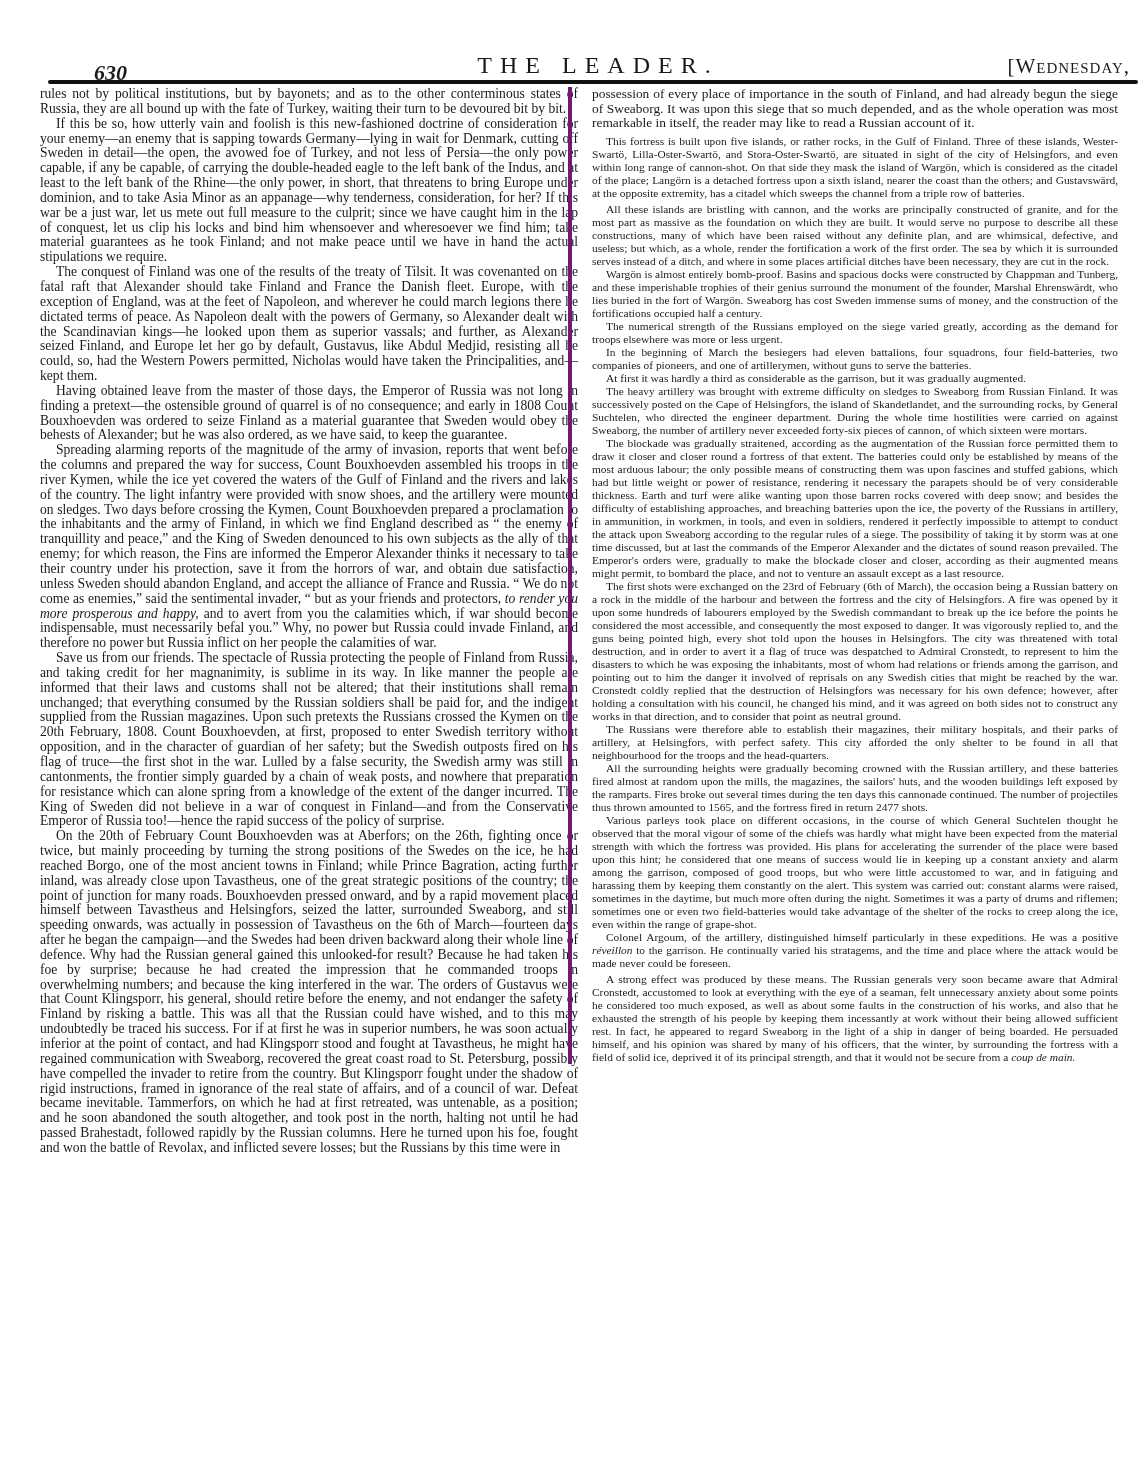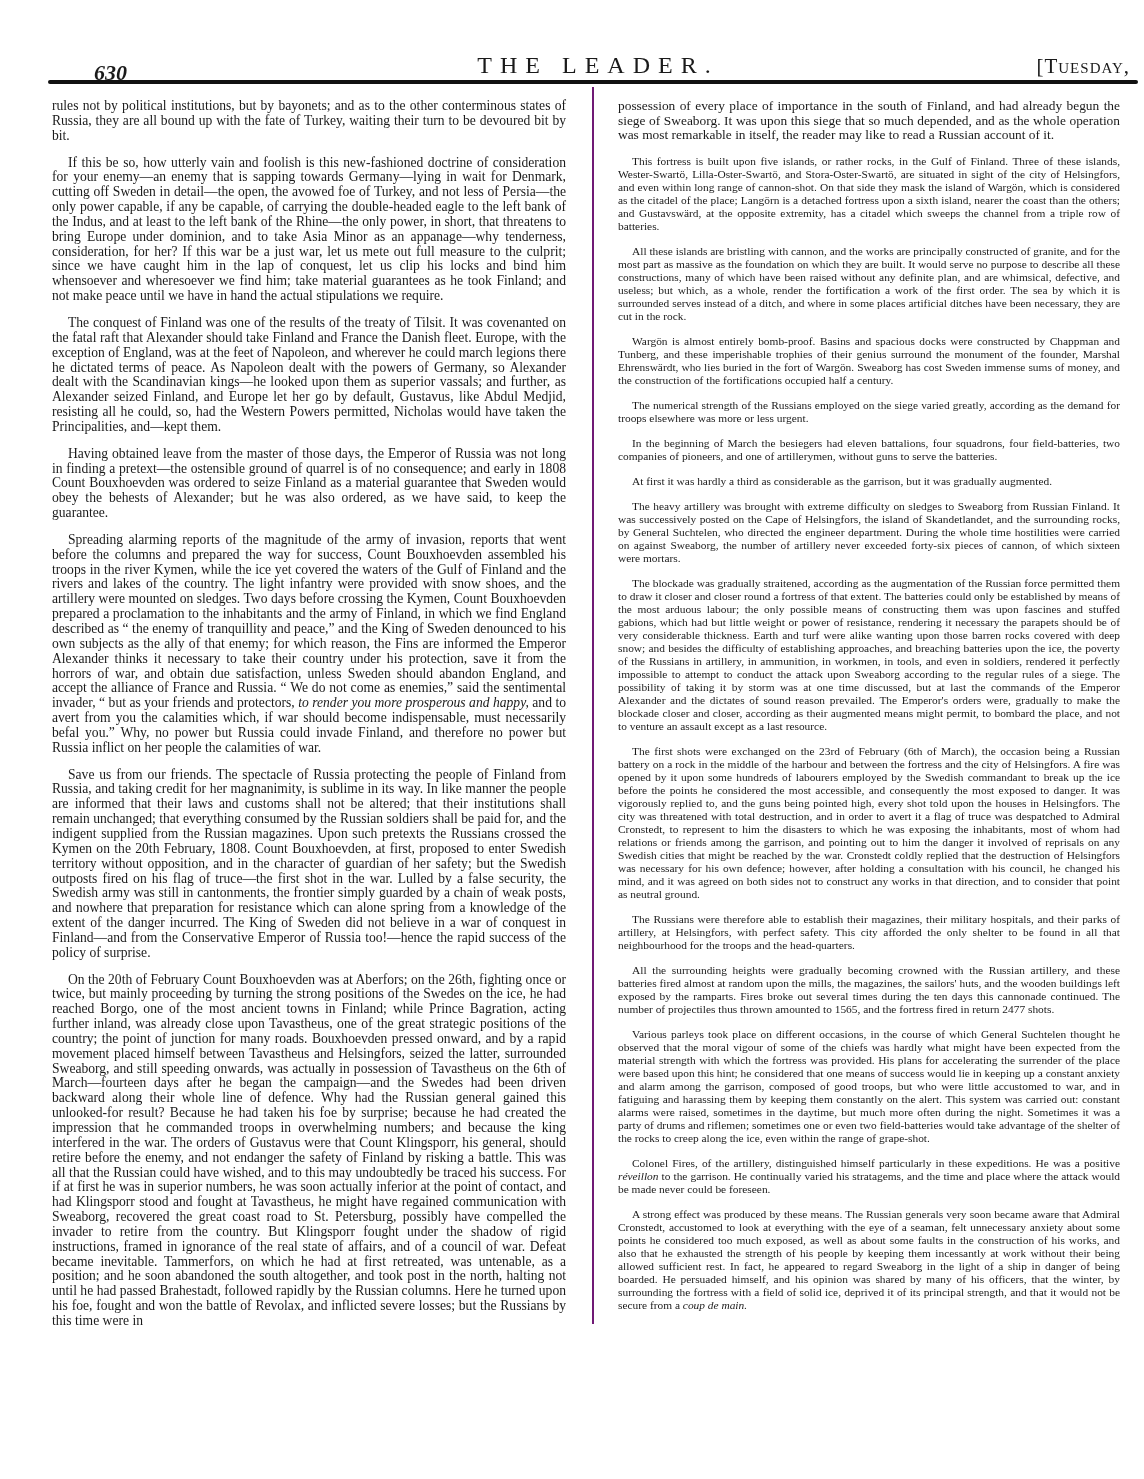--- a/index.html
+++ b/index.html
@@ -32,38 +32,38 @@
   }
   .col {
     position: absolute; top: 87px;
     font-family: "Liberation Serif", serif;
     text-align: justify; hyphens: auto;
   }
   .col-left {
     left: 40px; width: 538px; font-size: 13.6px; line-height: 14.85px;
   }
   .col-right {
-    left: 592px; width: 526px; font-size: 11.4px; line-height: 13.0px;
-    border-left: 2px solid #701a75; padding-left: 12px;
+    left: 568px; width: 526px; font-size: 11.4px; line-height: 13.0px;
+    border-left: 4px solid #701a75; padding-left: 20px;
   }
-  .col p { margin: 12px; text-indent: 16px; }
+  .col p { margin: 0; text-indent: 16px; }
   .col p.cont { text-indent: 0; }
   .col-right p { text-indent: 14px; }
   .col-right p.cont { text-indent: 0; }
   .col-right p.lead { margin-bottom: 4px; font-size: 13.4px; line-height: 14.6px; }
   .col-right p.gap { margin-top: 3px; }
   em { font-style: italic; }
 </style>
 </head>
 <body>
 
 <div class="masthead">
   <span class="page-num">630</span>
   <span class="paper-title">THE LEADER.</span>
-  <span class="issue-day sc" style="font-variant: small-caps;">[Tuesday,</span>
+  <span class="issue-day sc" style="font-variant: small-caps;">[Wednesday,</span>
 </div>
 <div class="rule"></div>
 
 <div class="col col-left">
   <p class="cont">rules not by political institutions, but by bayonets; and as to the other conterminous states of Russia, they are all bound up with the fate of Turkey, waiting their turn to be devoured bit by bit.</p>
   <p>If this be so, how utterly vain and foolish is this new-fashioned doctrine of consideration for your enemy—an enemy that is sapping towards Germany—lying in wait for Denmark, cutting off Sweden in detail—the open, the avowed foe of Turkey, and not less of Persia—the only power capable, if any be capable, of carrying the double-headed eagle to the left bank of the Indus, and at least to the left bank of the Rhine—the only power, in short, that threatens to bring Europe under dominion, and to take Asia Minor as an appanage—why tenderness, consideration, for her? If this war be a just war, let us mete out full measure to the culprit; since we have caught him in the lap of conquest, let us clip his locks and bind him whensoever and wheresoever we find him; take material guarantees as he took Finland; and not make peace until we have in hand the actual stipulations we require.</p>
   <p>The conquest of Finland was one of the results of the treaty of Tilsit. It was covenanted on the fatal raft that Alexander should take Finland and France the Danish fleet. Europe, with the exception of England, was at the feet of Napoleon, and wherever he could march legions there he dictated terms of peace. As Napoleon dealt with the powers of Germany, so Alexander dealt with the Scandinavian kings—he looked upon them as superior vassals; and further, as Alexander seized Finland, and Europe let her go by default, Gustavus, like Abdul Medjid, resisting all he could, so, had the Western Powers permitted, Nicholas would have taken the Principalities, and—kept them.</p>
   <p>Having obtained leave from the master of those days, the Emperor of Russia was not long in finding a pretext—the ostensible ground of quarrel is of no consequence; and early in 1808 Count Bouxhoevden was ordered to seize Finland as a material guarantee that Sweden would obey the behests of Alexander; but he was also ordered, as we have said, to keep the guarantee.</p>
   <p><span>Spreading alarming reports of the magnitude of the army of invasion, reports that went before the columns and prepared the way for success, Count Bouxhoevden assembled his troops in the river Kymen, while the ice yet covered the waters of the Gulf of Finland and the rivers and lakes of the country. The light infantry were provided with snow shoes, and the artillery were mounted on sledges. Two days before crossing the Kymen, Count Bouxhoevden prepared a proclamation to the inhabitants and the army of Finland, in which we find England described as “ the enemy of tranquillity and peace,” and the King of Sweden denounced to his own subjects as the ally of that enemy; for which reason, the Fins are informed the Emperor Alexander thinks it necessary to take their country under his protection, save it from the horrors of war, and obtain due satisfaction, unless Sweden should abandon England, and accept the alliance of France and Russia. “ We do not come as enemies,” said the sentimental invader, “ but as your friends and protectors,</span> <em>to render you more prosperous and happy,</em> <span>and to avert from you the calamities which, if war should become indispensable, must necessarily befal you.” Why, no power but Russia could invade Finland, and therefore no power but Russia inflict on her people the calamities of war.</span></p>
   <p>Save us from our friends. The spectacle of Russia protecting the people of Finland from Russia, and taking credit for her magnanimity, is sublime in its way. In like manner the people are informed that their laws and customs shall not be altered; that their institutions shall remain unchanged; that everything consumed by the Russian soldiers shall be paid for, and the indigent supplied from the Russian magazines. Upon such pretexts the Russians crossed the Kymen on the 20th February, 1808. Count Bouxhoevden, at first, proposed to enter Swedish territory without opposition, and in the character of guardian of her safety; but the Swedish outposts fired on his flag of truce—the first shot in the war. Lulled by a false security, the Swedish army was still in cantonments, the frontier simply guarded by a chain of weak posts, and nowhere that preparation for resistance which can alone spring from a knowledge of the extent of the danger incurred. The King of Sweden did not believe in a war of conquest in Finland—and from the Conservative Emperor of Russia too!—hence the rapid success of the policy of surprise.</p>
@@ -77,15 +77,15 @@
   <p>Wargön is almost entirely bomb-proof. Basins and spacious docks were constructed by Chappman and Tunberg, and these imperishable trophies of their genius surround the monument of the founder, Marshal Ehrenswärdt, who lies buried in the fort of Wargön. Sweaborg has cost Sweden immense sums of money, and the construction of the fortifications occupied half a century.</p>
   <p>The numerical strength of the Russians employed on the siege varied greatly, according as the demand for troops elsewhere was more or less urgent.</p>
   <p>In the beginning of March the besiegers had eleven battalions, four squadrons, four field-batteries, two companies of pioneers, and one of artillerymen, without guns to serve the batteries.</p>
   <p>At first it was hardly a third as considerable as the garrison, but it was gradually augmented.</p>
   <p>The heavy artillery was brought with extreme difficulty on sledges to Sweaborg from Russian Finland. It was successively posted on the Cape of Helsingfors, the island of Skandetlandet, and the surrounding rocks, by General Suchtelen, who directed the engineer department. During the whole time hostilities were carried on against Sweaborg, the number of artillery never exceeded forty-six pieces of cannon, of which sixteen were mortars.</p>
   <p>The blockade was gradually straitened, according as the augmentation of the Russian force permitted them to draw it closer and closer round a fortress of that extent. The batteries could only be established by means of the most arduous labour; the only possible means of constructing them was upon fascines and stuffed gabions, which had but little weight or power of resistance, rendering it necessary the parapets should be of very considerable thickness. Earth and turf were alike wanting upon those barren rocks covered with deep snow; and besides the difficulty of establishing approaches, and breaching batteries upon the ice, the poverty of the Russians in artillery, in ammunition, in workmen, in tools, and even in soldiers, rendered it perfectly impossible to attempt to conduct the attack upon Sweaborg according to the regular rules of a siege. The possibility of taking it by storm was at one time discussed, but at last the commands of the Emperor Alexander and the dictates of sound reason prevailed. The Emperor's orders were, gradually to make the blockade closer and closer, according as their augmented means might permit, to bombard the place, and not to venture an assault except as a last resource.</p>
   <p>The first shots were exchanged on the 23rd of February (6th of March), the occasion being a Russian battery on a rock in the middle of the harbour and between the fortress and the city of Helsingfors. A fire was opened by it upon some hundreds of labourers employed by the Swedish commandant to break up the ice before the points he considered the most accessible, and consequently the most exposed to danger. It was vigorously replied to, and the guns being pointed high, every shot told upon the houses in Helsingfors. The city was threatened with total destruction, and in order to avert it a flag of truce was despatched to Admiral Cronstedt, to represent to him the disasters to which he was exposing the inhabitants, most of whom had relations or friends among the garrison, and pointing out to him the danger it involved of reprisals on any Swedish cities that might be reached by the war. Cronstedt coldly replied that the destruction of Helsingfors was necessary for his own defence; however, after holding a consultation with his council, he changed his mind, and it was agreed on both sides not to construct any works in that direction, and to consider that point as neutral ground.</p>
   <p>The Russians were therefore able to establish their magazines, their military hospitals, and their parks of artillery, at Helsingfors, with perfect safety. This city afforded the only shelter to be found in all that neighbourhood for the troops and the head-quarters.</p>
   <p>All the surrounding heights were gradually becoming crowned with the Russian artillery, and these batteries fired almost at random upon the mills, the magazines, the sailors' huts, and the wooden buildings left exposed by the ramparts. Fires broke out several times during the ten days this cannonade continued. The number of projectiles thus thrown amounted to 1565, and the fortress fired in return 2477 shots.</p>
   <p>Various parleys took place on different occasions, in the course of which General Suchtelen thought he observed that the moral vigour of some of the chiefs was hardly what might have been expected from the material strength with which the fortress was provided. His plans for accelerating the surrender of the place were based upon this hint; he considered that one means of success would lie in keeping up a constant anxiety and alarm among the garrison, composed of good troops, but who were little accustomed to war, and in fatiguing and harassing them by keeping them constantly on the alert. This system was carried out: constant alarms were raised, sometimes in the daytime, but much more often during the night. Sometimes it was a party of drums and riflemen; sometimes one or even two field-batteries would take advantage of the shelter of the rocks to creep along the ice, even within the range of grape-shot.</p>
-  <p><span>Colonel Fires, of the artillery, distinguished himself particularly in these expeditions. He was a positive</span> <em>réveillon</em> <span>to the garrison. He continually varied his stratagems, and the time and place where the attack would be made never could be foreseen.</span></p>
+  <p><span>Colonel Argoum, of the artillery, distinguished himself particularly in these expeditions. He was a positive</span> <em>réveillon</em> <span>to the garrison. He continually varied his stratagems, and the time and place where the attack would be made never could be foreseen.</span></p>
   <p class="gap"><span>A strong effect was produced by these means. The Russian generals very soon became aware that Admiral Cronstedt, accustomed to look at everything with the eye of a seaman, felt unnecessary anxiety about some points he considered too much exposed, as well as about some faults in the construction of his works, and also that he exhausted the strength of his people by keeping them incessantly at work without their being allowed sufficient rest. In fact, he appeared to regard Sweaborg in the light of a ship in danger of being boarded. He persuaded himself, and his opinion was shared by many of his officers, that the winter, by surrounding the fortress with a field of solid ice, deprived it of its principal strength, and that it would not be secure from a</span> <em>coup de main.</em></p>
 </div>
 
 </body></html>

